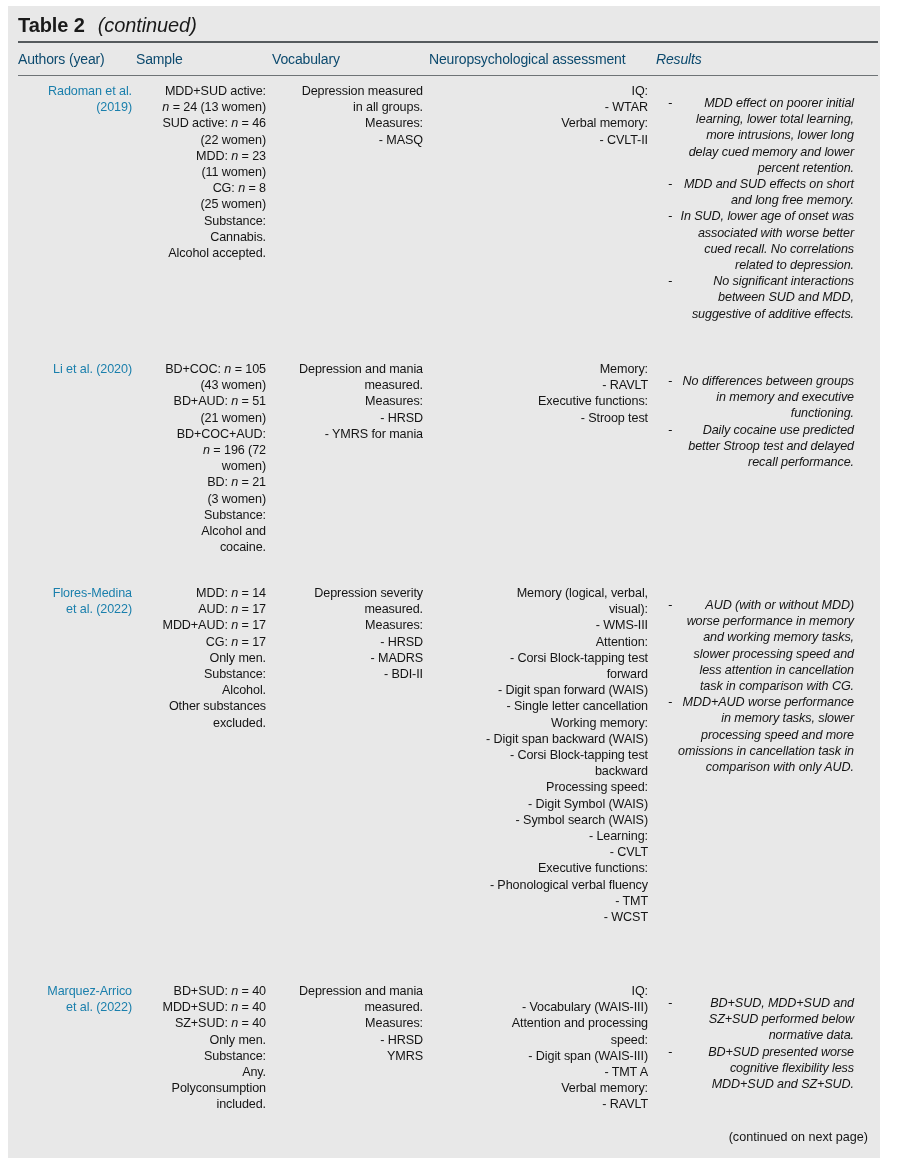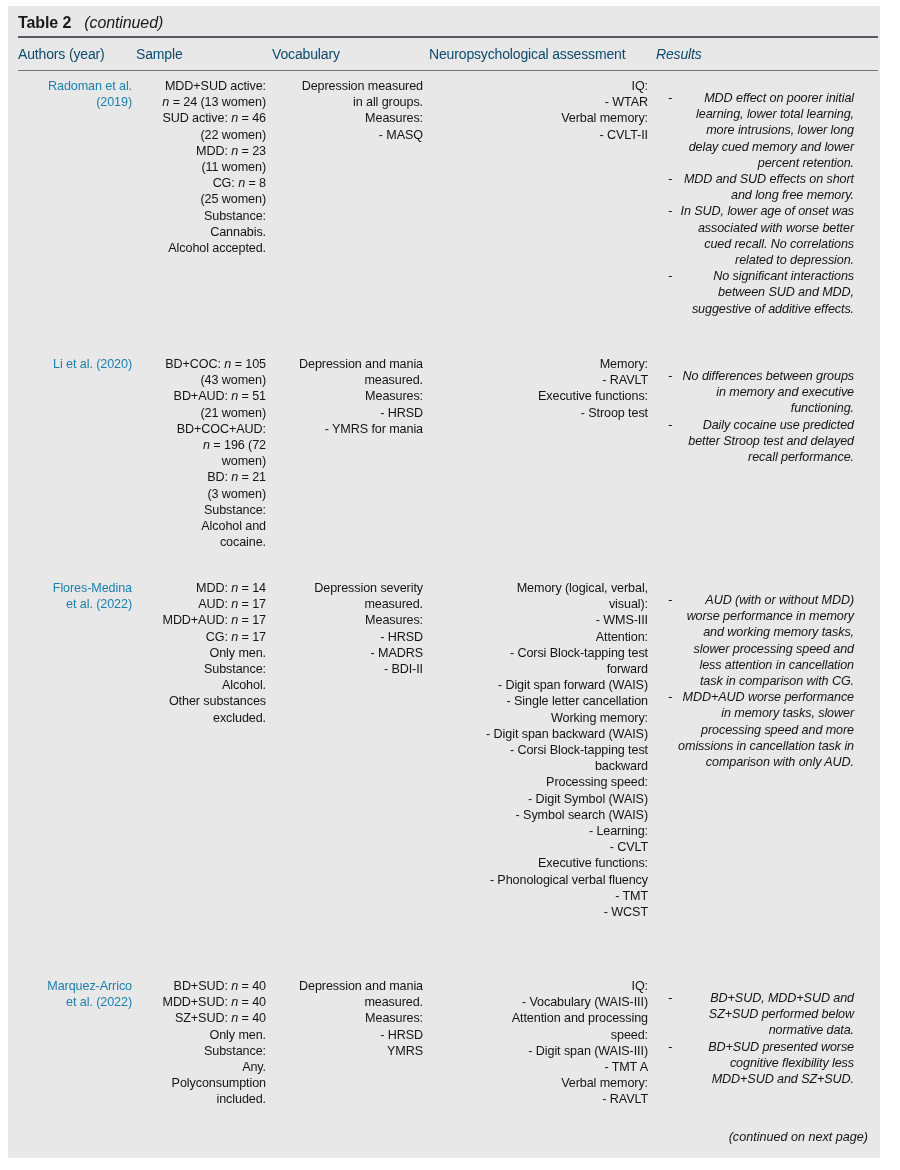--- a/index.html
+++ b/index.html
@@ -23,21 +23,21 @@
     left: 8px;
     top: 6px;
     width: 872px;
     height: 1152px;
     background: #e8e8e8;
     padding: 0;
   }
   
   .caption {
     padding: 8px 10px 4px 10px;
-    font-size: 16px;
+    font-size: 20px;
     color: #1a1a1a;
     letter-spacing: -0.1px;
   }
   .caption .tbl-num {
     font-weight: bold;
   }
   .caption .cont {
     font-style: italic;
     margin-left: 13px;
   }
@@ -95,21 +95,20 @@
     content: "-";
     position: absolute;
     left: 0;
     top: 0;
   }
   .footer {
     position: absolute;
     right: 12px;
     bottom: 14px;
     font-size: 12.6px;
-    font-style: italic;
     color: #141414;
   }
 </style>
 </head>
 <body>
 
 <div class="page">
   <div class="table-panel">
 
     <div class="caption">

